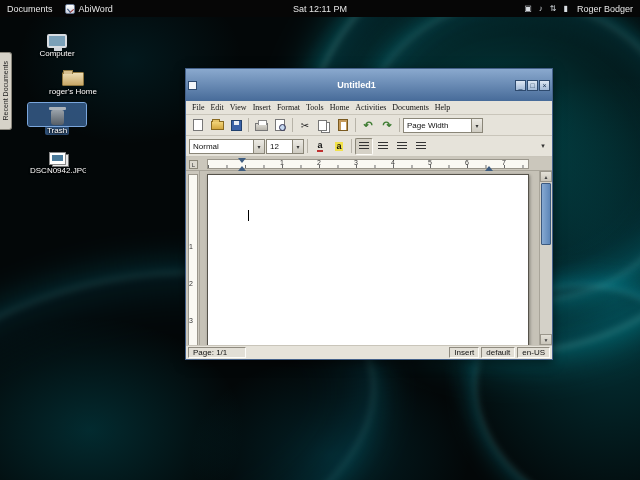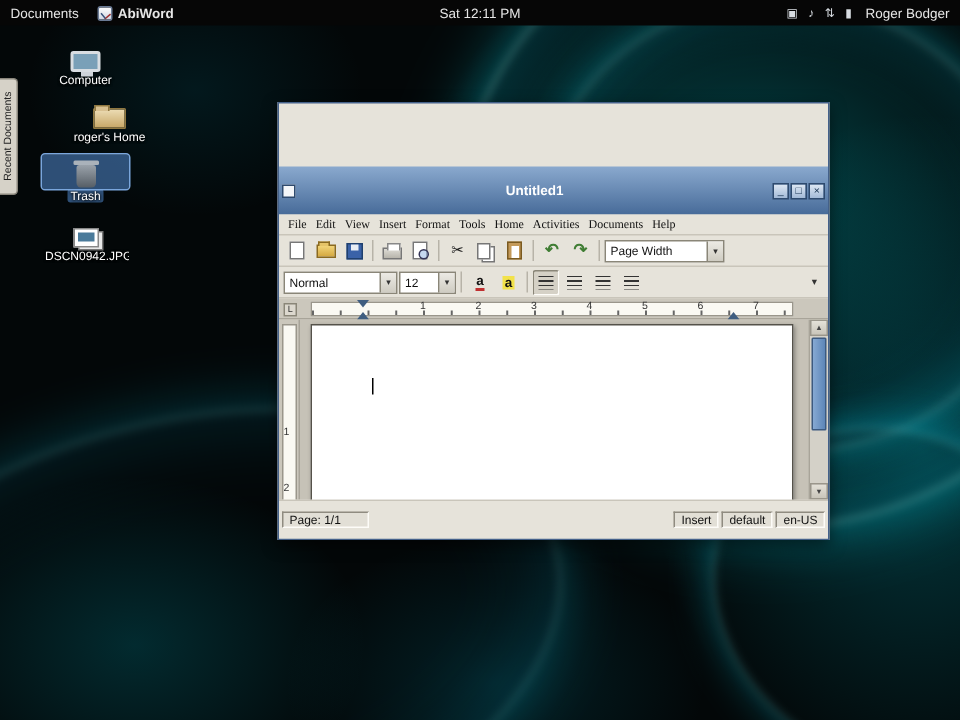--- a/index.html
+++ b/index.html
@@ -22,21 +22,21 @@
     box-shadow:0 0 30px rgba(0,215,235,.40), inset 0 0 45px rgba(0,195,225,.25);transform:rotate(14deg);}
   .ring3{left:-140px;top:280px;width:520px;height:300px;border:3px solid rgba(100,235,245,.22);
     box-shadow:0 0 40px rgba(0,195,225,.30), inset 0 0 60px rgba(0,175,215,.20);transform:rotate(-14deg);}
   .ring4{left:470px;top:290px;width:260px;height:220px;border:2px solid rgba(140,255,255,.26);
     box-shadow:0 0 28px rgba(0,205,235,.35);transform:rotate(30deg);}
 
   
   .panel{position:absolute;top:0;left:0;right:0;height:17px;background:#060606;color:#e6e6e6;
     display:flex;align-items:center;font-size:9px;z-index:60;}
   .panel-left{display:flex;align-items:center;gap:12px;padding-left:7px;}
-  .appmenu{display:flex;align-items:flex-end;gap:4px;font-weight:bold;}
+  .appmenu{display:flex;align-items:flex-end;gap:4px;font-weight:normal;}
   .appicon{width:10px;height:10px;background:linear-gradient(#fdfdfd,#cfd6e2);border:1px solid #6a7a94;
     border-radius:2px;position:relative;}
   .appicon::after{content:"";position:absolute;left:2px;top:2px;width:4px;height:4px;
     border-left:1px solid #35507a;border-bottom:1px solid #a03030;transform:rotate(-40deg);}
   .panel-clock{position:absolute;left:50%;transform:translateX(-50%);}
   .panel-right{margin-left:auto;display:flex;align-items:center;gap:7px;padding-right:7px;}
   .ind{font-size:8px;color:#d8dde2;}
   .username{padding-left:2px;}
 
   
@@ -64,21 +64,21 @@
     border-radius:1px;}
   .ic-photo{width:17px;height:13px;background:#fff;border:1px solid #888;position:relative;
     box-shadow:3px 2px 0 -1px #e8e8e8,3px 2px 0 0 #777;}
   .ic-photo::before{content:"";position:absolute;left:2px;top:2px;right:2px;bottom:3px;background:#4a7a9a;}
 
   
   .win{position:absolute;left:185px;top:68px;width:368px;height:292px;background:#e6e3da;
     border:1px solid #44618a;box-shadow:0 3px 10px rgba(0,0,0,.55);display:flex;flex-direction:column;
     font-size:9px;color:#111;z-index:40;}
   .titlebar{height:14px;background:linear-gradient(#8aa9ce,#476b99);display:flex;align-items:center;
-    color:#fff;padding:16px 2px;flex:0 0 auto;margin-top:42px;}
+    color:#fff;padding:16px 2px;flex:0 0 auto;}
   .winicon{width:9px;height:9px;background:#f4f6f9;border:1px solid #2e4a6e;margin-right:2px;}
   .title{flex:1;text-align:center;font-weight:bold;font-size:9px;line-height:13px;}
   .winbtn{width:11px;height:11px;margin-left:1px;background:linear-gradient(#dde7f3,#a3bad7);
     border:1px solid #2e4a6e;font-size:7px;line-height:9px;text-align:center;color:#14304e;}
 
   .menubar{height:14px;display:flex;align-items:center;padding-left:3px;background:#e6e3da;
     border-bottom:1px solid #c9c5ba;flex:0 0 auto;}
   .menubar span{padding:1px 3px;font-size:8px;white-space:nowrap;font-family:Liberation Serif, serif;}
 
   .toolbar{height:21px;display:flex;align-items:center;padding:0 3px;gap:1px;
@@ -145,21 +145,21 @@
   .caret{position:absolute;left:48px;top:39px;width:1px;height:11px;background:#000;}
   .scrollbar{width:13px;background:#d4d1c8;border-left:1px solid #a8a499;display:flex;
     flex-direction:column;flex:0 0 auto;}
   .sbtn{height:11px;font-size:5px;text-align:center;line-height:10px;background:linear-gradient(#e4e1d8,#c9c5ba);
     border:1px solid #9a968b;color:#444;flex:0 0 auto;}
   .sbtn.down{margin-top:auto;}
   .sthumb{height:62px;margin:1px;background:linear-gradient(to right,#86a9d2,#5d86b8);
     border:1px solid #3c5a80;border-radius:1px;flex:0 0 auto;}
 
   
-  .statusbar{height:26px;display:flex;align-items:center;gap:2px;padding:1px 2px;
+  .statusbar{height:14px;display:flex;align-items:center;gap:2px;padding:1px 2px;
     background:#e6e3da;border-top:1px solid #c9c5ba;font-size:8px;flex:0 0 auto;}
   .sseg{border:1px solid;border-color:#8f8b80 #fdfcf8 #fdfcf8 #8f8b80;padding:0 4px;height:11px;
     line-height:10px;white-space:nowrap;background:#e2dfd6;}
   .sseg.pg{width:58px;}
   .spacer{flex:1;}
 </style>
 </head>
 <body>
 
 <div class="desktop">

